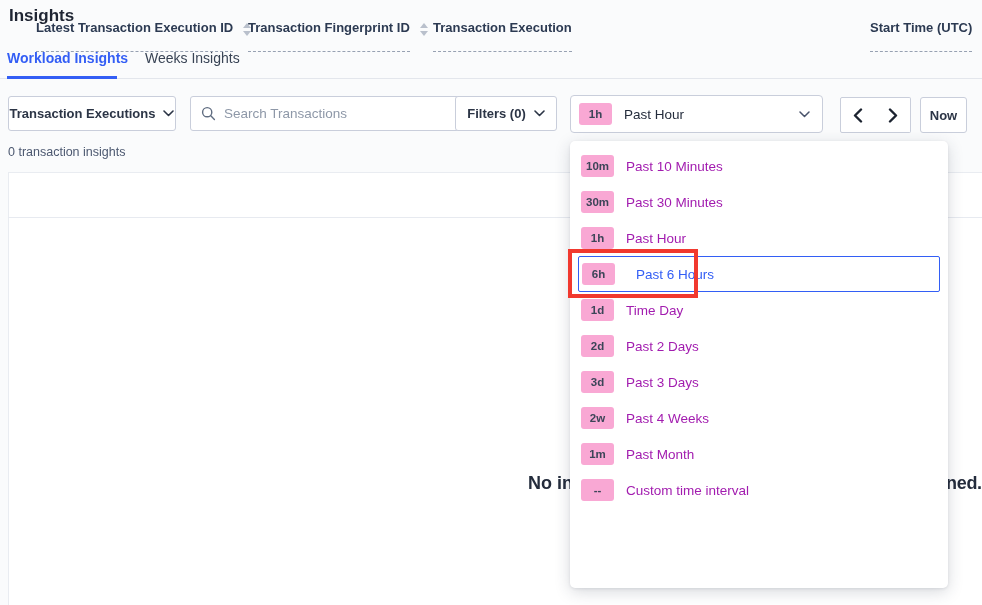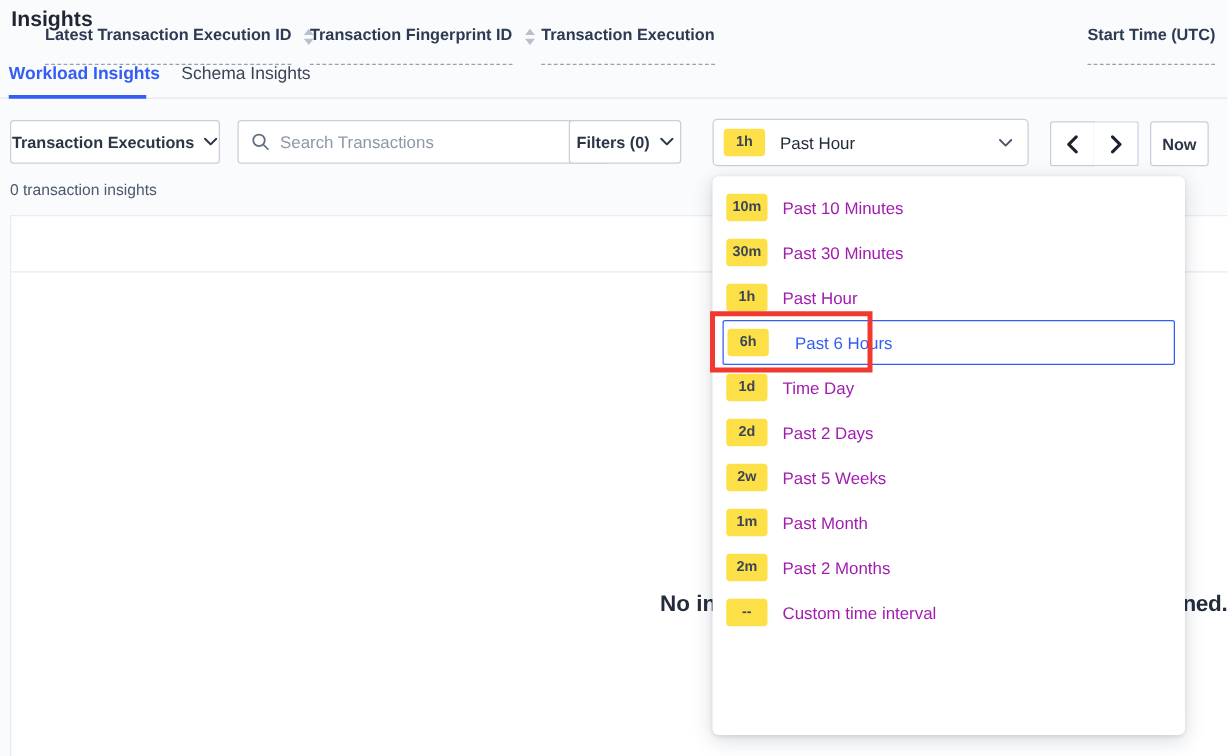--- a/index.html
+++ b/index.html
@@ -39,21 +39,21 @@
   }
   .search-box input::placeholder { color: #8e98a8; }
 
   .time-trigger {
     position: absolute; left: 570px; top: 95px; width: 253px; height: 38px;
     background: #fff; border: 1px solid #c9cedb; border-radius: 4px;
     display: flex; align-items: center; padding: 0 12px 0 8px; gap: 12px; cursor: pointer;
   }
   .badge {
     display: inline-flex; align-items: center; justify-content: center;
-    width: 33px; height: 22px; border-radius: 3px; background: #fde047;
+    width: 33px; height: 22px; border-radius: 3px; background: #f9a8d4;
     font-size: 11.5px; font-weight: 700; color: #3c4558; flex: 0 0 auto;
   }
   .time-trigger .lbl { font-size: 13.5px; color: #242c3c; flex: 1; }
 
   .nav-btn {
     position: absolute; top: 97px; width: 36px; height: 36px; background: #fff;
     border: 1px solid #c9cedb; display: flex; align-items: center; justify-content: center;
     cursor: pointer;
   }
   .nav-prev { left: 840px; border-radius: 2px 0 0 2px; }
@@ -103,21 +103,21 @@
 
   svg { display: block; }
 </style>
 </head>
 <body>
 
 <div class="abs page-title">Insights</div>
 
 <div class="abs tabbar">
   <div class="tab active" style="left:7px">Workload Insights</div>
-  <div class="tab inactive" style="left:145px">Schema Insights</div>
+  <div class="tab inactive" style="left:145px">Weeks Insights</div>
   <div class="tab-underline"></div>
 </div>
 
 <div class="btn" style="left:8px;width:168px">
   <span>Transaction Executions</span>
   <span>
     <svg width="11" height="7" viewBox="0 0 11 7">
         <polyline points="1,1 5.5,5.5 10,1" fill="none" stroke="#2c3546" stroke-width="1.6" stroke-linecap="round" stroke-linejoin="round"></polyline>
       </svg>
   </span>
@@ -126,21 +126,21 @@
 <div class="search-box">
   <span>
     <svg width="15" height="15" viewBox="0 0 15 15">
         <circle cx="6.2" cy="6.2" r="4.6" fill="none" stroke="#5f6c80" stroke-width="1.4"></circle>
         <line x1="9.8" y1="9.8" x2="13.4" y2="13.4" stroke="#5f6c80" stroke-width="1.4" stroke-linecap="round"></line>
       </svg>
   </span>
   <input type="text" placeholder="Search Transactions" style="">
 </div>
 
-<div class="btn" style="left:455px;width:90px">
+<div class="btn" style="left:455px;width:102px">
   <span>Filters (0)</span>
   <span>
     <svg width="11" height="7" viewBox="0 0 11 7">
         <polyline points="1,1 5.5,5.5 10,1" fill="none" stroke="#2c3546" stroke-width="1.6" stroke-linecap="round" stroke-linejoin="round"></polyline>
       </svg>
   </span>
 </div>
 
 <div class="time-trigger">
   <span class="badge">1h</span>
@@ -219,30 +219,30 @@
   </div>
   <div class="dd-row">
     <span class="badge">1d</span>
     <span class="dd-label">Time Day</span>
   </div>
   <div class="dd-row">
     <span class="badge">2d</span>
     <span class="dd-label">Past 2 Days</span>
   </div>
   <div class="dd-row">
+    <span class="badge">3d</span>
+    <span class="dd-label">Past 3 Days</span>
+  </div>
+  <div class="dd-row">
     <span class="badge">2w</span>
-    <span class="dd-label">Past 5 Weeks</span>
+    <span class="dd-label">Past 4 Weeks</span>
   </div>
   <div class="dd-row">
     <span class="badge">1m</span>
     <span class="dd-label">Past Month</span>
   </div>
   <div class="dd-row">
-    <span class="badge">2m</span>
-    <span class="dd-label">Past 2 Months</span>
-  </div>
-  <div class="dd-row">
     <span class="badge">--</span>
     <span class="dd-label">Custom time interval</span>
   </div>
 </div>
 
 <div class="abs annotation"></div>
 
 </body></html>

